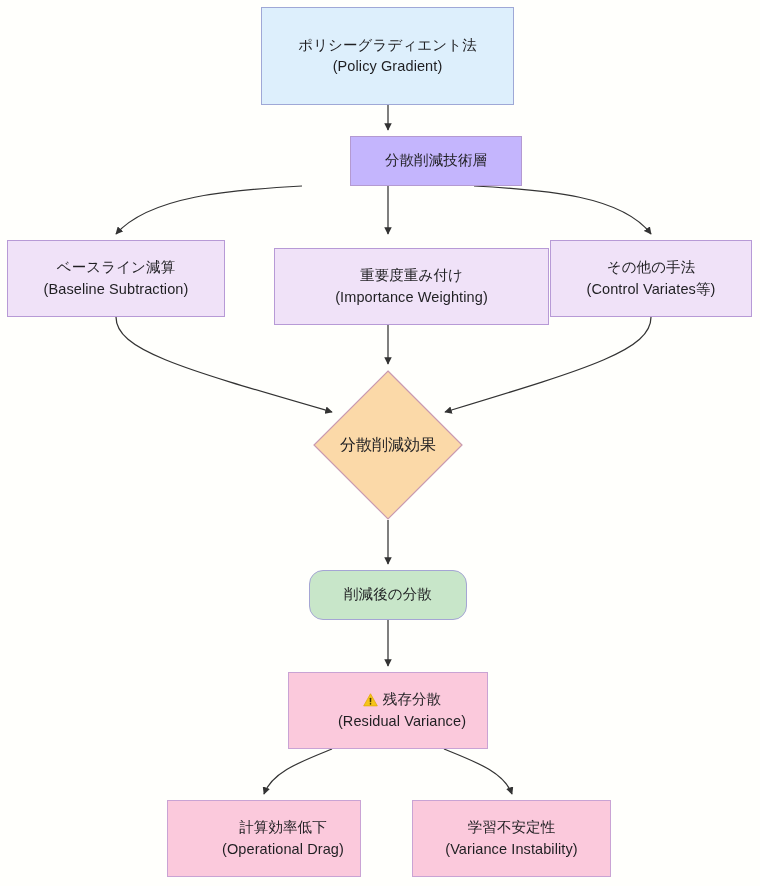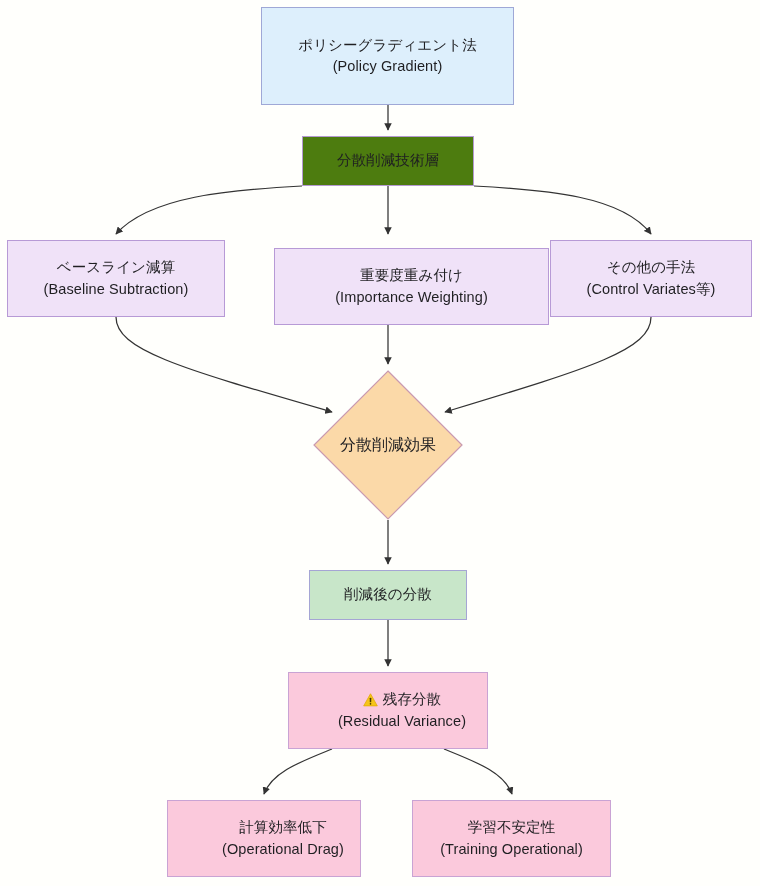--- a/index.html
+++ b/index.html
@@ -37,21 +37,21 @@
     font-size: 14.5px;
     color: #1f1f22;
     line-height: 1.45;
     text-align: center;
     letter-spacing: 0.1px;
   }
   .node .ln { white-space: nowrap; display:block; }
   .node .ln-en { font-size: 14.5px; }
 
   .n-blue   { background: #ddeffc; border-color: #9fa8d6; }
-  .n-cream  { background: #4d7c0f; border-color: #b49ad1; }
+  .n-cream  { background: #c4b5fd; border-color: #b49ad1; margin-left: 48px; }
   .n-purple { background: #f0e2f8; border-color: #b79ad6; text-align: center; }
   .n-green  { background: #c8e6c9; border-color: #a5a5d4; }
   .n-pink   { background: #fbc9dc; border-color: #c9a3d4; }
   .n-pink2  { background: #fbc9dc; border-color: #c9a3d4; }
 
   
   .diamond-wrap {
     position: absolute;
   }
   .diamond-shape {
@@ -140,21 +140,21 @@
     <span class="ln ln-en">(Control Variates等)</span>
   </div>
 
   <div class="diamond-wrap" style="left:313px; top:370px; width:150px; height:150px;">
     <svg class="diamond-shape" viewBox="0 0 150 150">
       <polygon points="75,1 149,75 75,149 1,75" fill="#fbd9a8" stroke="#c99ab0" stroke-width="1.2"></polygon>
     </svg>
     <div class="diamond-label">分散削減効果</div>
   </div>
 
-  <div class="node n-green" style="left:309px; top:570px; width:158px; height:50px;">
+  <div class="node n-green" style="left:309px; top:570px; width:158px; height:50px;border-radius:14px;">
     <span class="ln">削減後の分散</span>
   </div>
 
   <div class="node n-pink" style="left:288px; top:672px; width:200px; height:77px;padding-left:28px;">
     <span class="warn-row">
       <svg class="warn-icon" width="15" height="14" viewBox="0 0 16 15">
         <path d="M8 0.8 L15.3 13.8 L0.7 13.8 Z" fill="#f5c518" stroke="#e0a800" stroke-width="0.8"></path>
         <rect x="7.2" y="5" width="1.6" height="5" rx="0.7" fill="#4a3b00"></rect>
         <circle cx="8" cy="11.6" r="0.9" fill="#4a3b00"></circle>
       </svg>
@@ -163,16 +163,16 @@
     <span class="ln ln-en">(Residual Variance)</span>
   </div>
 
   <div class="node n-pink2" style="left:167px; top:800px; width:194px; height:77px;padding-left:38px;">
     <span class="ln">計算効率低下</span>
     <span class="ln ln-en">(Operational Drag)</span>
   </div>
 
   <div class="node n-pink2" style="left:412px; top:800px; width:199px; height:77px;">
     <span class="ln">学習不安定性</span>
-    <span class="ln ln-en">(Training Operational)</span>
+    <span class="ln ln-en">(Variance Instability)</span>
   </div>
 
 </div>
 
 </body></html>

